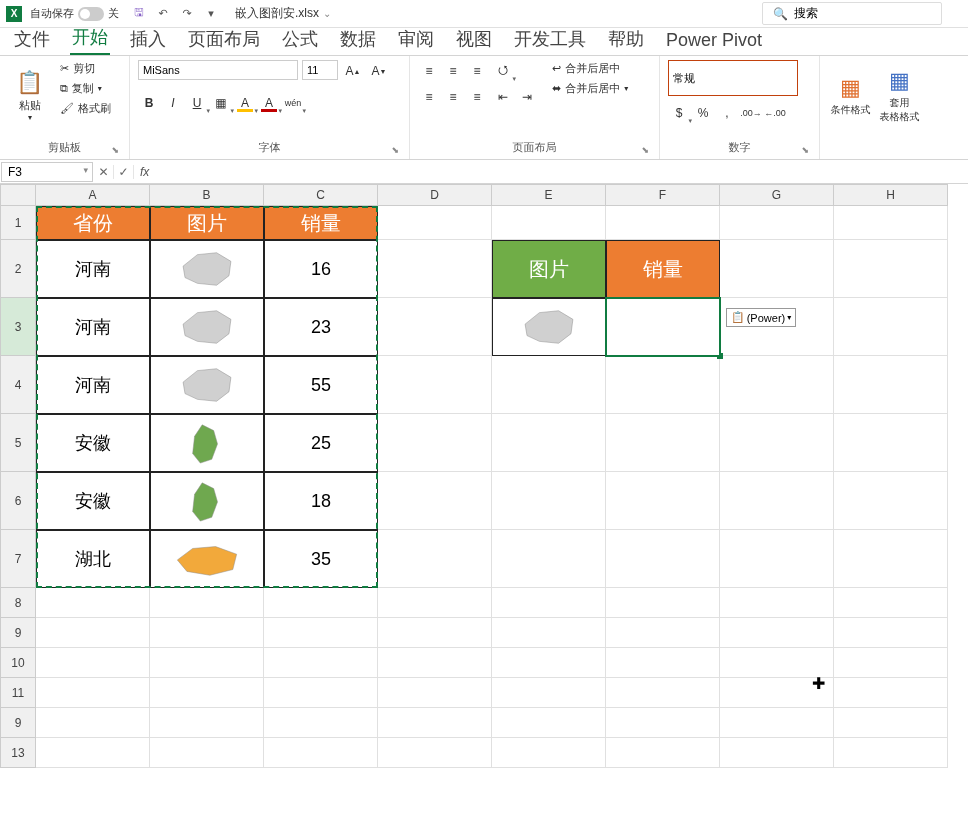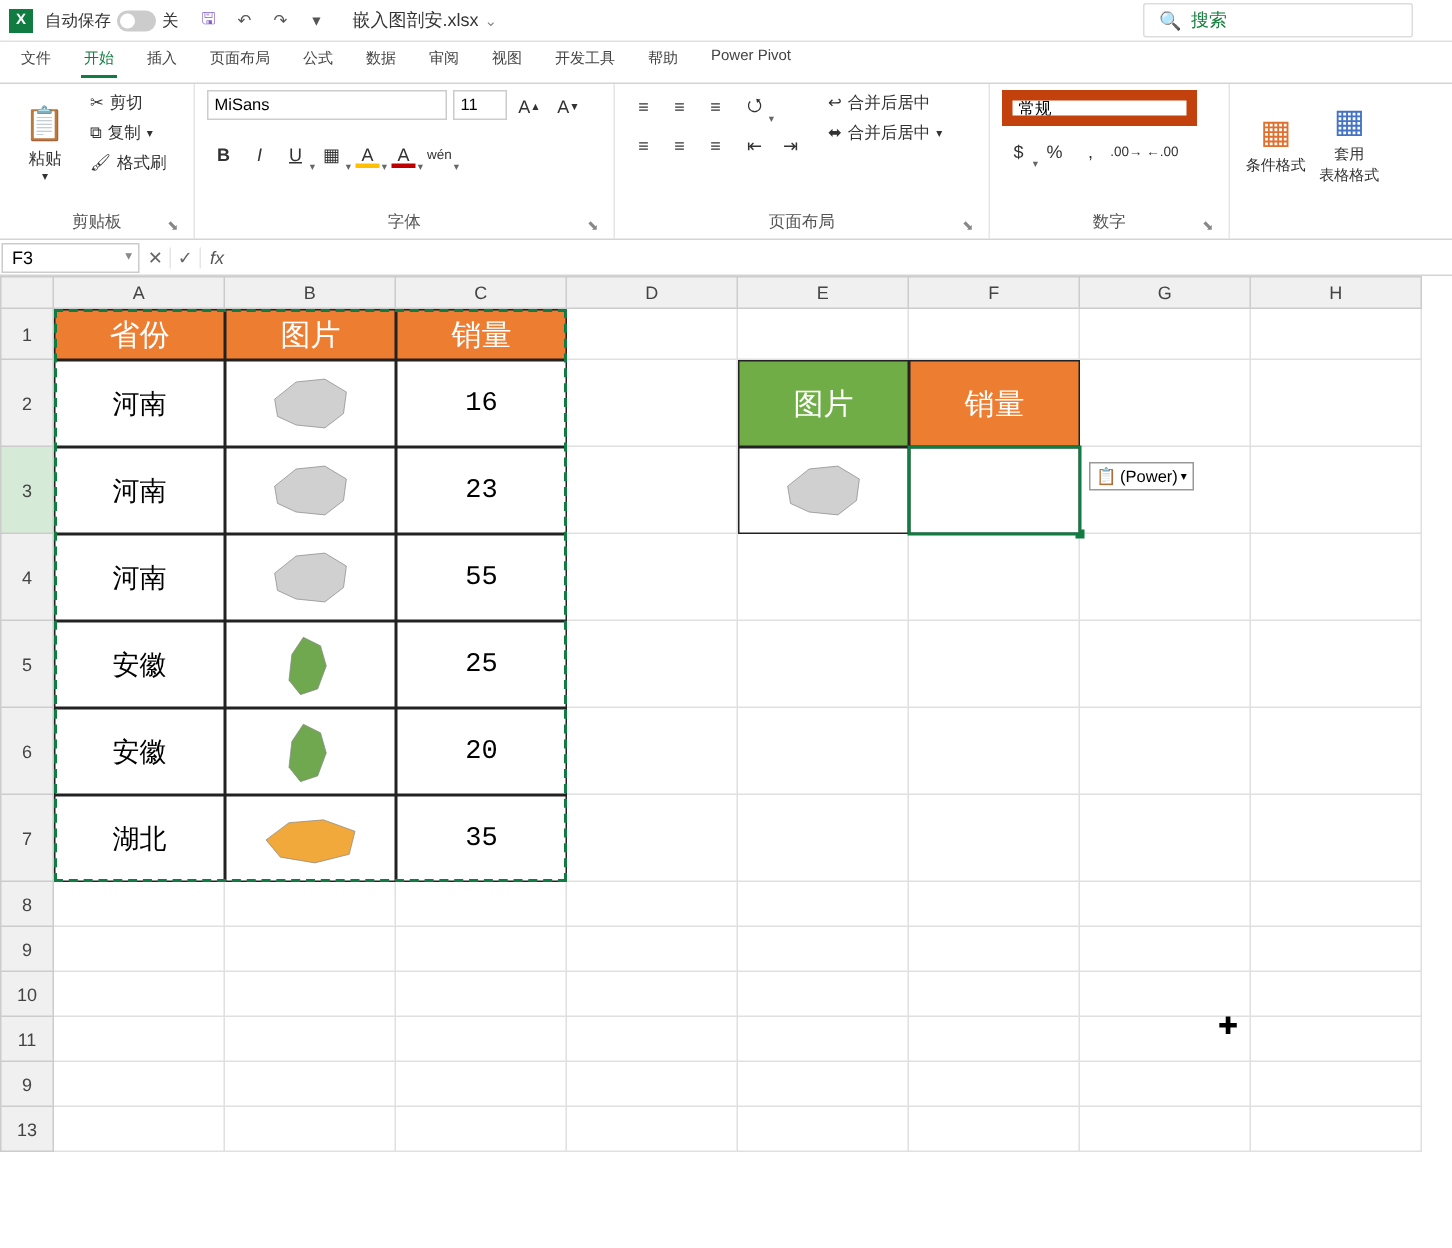--- a/index.html
+++ b/index.html
@@ -10,21 +10,21 @@
 .excel-logo { width:16px; height:16px; background:#107c41; color:#fff; font-size:10px; display:flex; align-items:center; justify-content:center; margin-right:8px; font-weight:bold; }
 .autosave-toggle { display:flex; align-items:center; gap:4px; margin-right:8px; }
 .toggle { width:26px; height:14px; border-radius:7px; background:#ccc; position:relative; }
 .toggle::after { content:""; width:10px; height:10px; border-radius:50%; background:#fff; position:absolute; left:2px; top:2px; }
 .qat-btn { width:20px; height:20px; display:flex; align-items:center; justify-content:center; margin:0 2px; color:#555; cursor:pointer; }
 .save-icon { color:#8661c5; }
 .doc-name { margin-left:12px; font-size:12px; color:#333; }
 .search-box { margin-left:auto; margin-right:20px; display:flex; align-items:center; gap:6px; color:#888; font-size:12px; border:1px solid #ddd; padding:2px 10px; border-radius:2px; width:180px; }
 
 
-.tabs { height:28px; display:flex; align-items:flex-start; padding:0 12px; gap:18px; font-size:10px; border-bottom:1px solid #d4d4d4; }
+.tabs { height:28px; display:flex; align-items:flex-end; padding:0 12px; gap:18px; font-size:18px; border-bottom:1px solid #d4d4d4; }
 .tab { padding:4px 2px; color:#444; cursor:pointer; }
 .tab.active { color:#107c41; border-bottom:2px solid #107c41; font-weight:500; }
 
 
 .ribbon { height:104px; background:#fff; display:flex; border-bottom:1px solid #d4d4d4; }
 .ribbon-group { border-right:1px solid #e5e5e5; padding:4px 8px 2px 8px; display:flex; flex-direction:column; position:relative; }
 .ribbon-group-body { flex:1; display:flex; align-items:flex-start; gap:4px; }
 .ribbon-group-label { text-align:center; font-size:11px; color:#555; padding:2px 0; position:relative; }
 .launcher { position:absolute; right:2px; bottom:2px; font-size:9px; color:#888; cursor:pointer; }
 .big-btn { display:flex; flex-direction:column; align-items:center; justify-content:center; width:44px; height:72px; font-size:11px; color:#333; cursor:pointer; }
@@ -34,21 +34,21 @@
 .font-bar { display:flex; gap:4px; margin-bottom:4px; }
 .font-select { border:1px solid #ccc; font-size:11px; padding:1px 4px; height:20px; }
 .fn-name { width:160px; }
 .fn-size { width:36px; }
 .btn-row { display:flex; gap:2px; }
 .rb { width:22px; height:22px; display:flex; align-items:center; justify-content:center; font-size:12px; color:#333; cursor:pointer; position:relative; }
 .rb.drop::after { content:"▾"; font-size:7px; position:absolute; right:-2px; bottom:-1px; color:#666; }
 .bold { font-weight:bold; } .ital { font-style:italic; } .under { text-decoration:underline; }
 .color-bar { position:absolute; bottom:2px; left:3px; right:3px; height:3px; }
 .align-col { display:flex; flex-direction:column; gap:4px; }
-.num-select { border:7px solid #c2410c; font-size:11px; padding:1px 4px; height:24px; width:130px; }
+.num-select { border:1px solid #c2410c; font-size:11px; padding:1px 4px; height:36px; width:130px; }
 
 
 .fbar { height:24px; border-bottom:1px solid #d4d4d4; display:flex; align-items:center; font-size:12px; }
 .namebox { width:92px; border:1px solid #ccc; padding:2px 6px; margin:1px; position:relative; }
 .namebox::after { content:"▾"; position:absolute; right:4px; color:#888; font-size:9px; }
 .fx-btn { width:20px; text-align:center; color:#666; cursor:pointer; border-right:1px solid #e5e5e5; padding:0 4px; }
 .fx-lbl { font-style:italic; padding:0 6px; color:#555; }
 .fx-input { flex:1; padding:2px 6px; }
 
 
@@ -56,21 +56,21 @@
 .corner { position:absolute; left:0; top:0; width:36px; height:22px; background:#f0f0f0; border:1px solid #ccc; }
 .col-headers { position:absolute; left:36px; top:0; display:flex; height:22px; }
 .ch { background:#f0f0f0; border:1px solid #ccc; border-left:none; display:flex; align-items:center; justify-content:center; font-size:12px; color:#444; }
 .row-headers { position:absolute; left:0; top:22px; width:36px; display:flex; flex-direction:column; }
 .rh { background:#f0f0f0; border:1px solid #ccc; border-top:none; display:flex; align-items:center; justify-content:center; font-size:12px; color:#444; }
 .rh.sel { background:#d6ead8; }
 .cells { position:absolute; left:36px; top:22px; }
 .cell { position:absolute; border:1px solid #e0e0e0; border-top:none; border-left:none; display:flex; align-items:center; justify-content:center; font-size:18px; background:#fff; }
 .hdr-orange { background:#ed7d31; color:#fff; font-size:20px; }
 .hdr-green { background:#70ad47; color:#fff; font-size:20px; }
-.bordered { border:1px solid #222 !important;font-family:Liberation Mono, monospace; }
+.bordered { border:1px solid #222 !important; }
 .sel-cell { outline:2px solid #107c41; outline-offset:-1px; z-index:5; }
 .copy-marquee { position:absolute; border:2px dashed #107c41; pointer-events:none; z-index:4; }
 .paste-badge { position:absolute; border:1px solid #999; background:#fff; font-size:11px; padding:2px 4px; display:flex; align-items:center; gap:2px; cursor:pointer; z-index:6; }
 .map-shape { width:70px; height:44px; position:relative; }
 
 .cursor-plus { position:absolute; font-size:16px; color:#000; z-index:10; pointer-events:none; }
 </style>
 </head>
 <body>
 
@@ -82,21 +82,21 @@
     <span>关</span>
   </div>
   <div class="qat-btn save-icon">🖫</div>
   <div class="qat-btn">↶</div>
   <div class="qat-btn">↷</div>
   <div class="qat-btn">▾</div>
   <span class="doc-name">嵌入图剖安.xlsx</span>
   <span style="margin-left:4px;color:#888;font-size:10px">⌄</span>
   <div class="search-box">
     <span>🔍</span>
-    <span style="color:#15803d">搜索</span>
+    <span style="color:#000000">搜索</span>
   </div>
 </div>
 
 <div class="tabs" id="tabs">
     <div class="tab">文件</div>
     <div class="tab active">开始</div>
     <div class="tab">插入</div>
     <div class="tab">页面布局</div>
     <div class="tab">公式</div>
     <div class="tab">数据</div>
@@ -394,21 +394,21 @@
             <path d="M30 4 L42 10 L46 24 L40 40 L28 44 L20 34 L22 16 Z" fill="#6fa84f" stroke="#888" stroke-width="0.5"></path>
           </svg></div>
       </div>
       <div class="cell bordered" style="left: 228px; top: 208px; width: 114px; height: 58px;">25</div>
       <div class="cell bordered" style="left: 0px; top: 266px; width: 114px; height: 58px;">安徽</div>
       <div class="cell bordered" style="left: 114px; top: 266px; width: 114px; height: 58px;">
         <div class="map-shape"><svg viewBox="0 0 70 46" width="70" height="44">
             <path d="M30 4 L42 10 L46 24 L40 40 L28 44 L20 34 L22 16 Z" fill="#6fa84f" stroke="#888" stroke-width="0.5"></path>
           </svg></div>
       </div>
-      <div class="cell bordered" style="left: 228px; top: 266px; width: 114px; height: 58px;">20</div>
+      <div class="cell bordered" style="left: 228px; top: 266px; width: 114px; height: 58px;">18</div>
       <div class="cell bordered" style="left: 0px; top: 324px; width: 114px; height: 58px;">湖北</div>
       <div class="cell bordered" style="left: 114px; top: 324px; width: 114px; height: 58px;">
         <div class="map-shape"><svg viewBox="0 0 70 46" width="70" height="44">
             <path d="M4 24 L20 12 L44 10 L66 18 L62 34 L38 40 L14 36 Z" fill="#f2a93b" stroke="#888" stroke-width="0.5"></path>
           </svg></div>
       </div>
       <div class="cell bordered" style="left: 228px; top: 324px; width: 114px; height: 58px;">35</div>
       <div class="cell hdr-green bordered" style="left: 456px; top: 34px; width: 114px; height: 58px;">图片</div>
       <div class="cell hdr-orange bordered" style="left: 570px; top: 34px; width: 114px; height: 58px;">销量</div>
       <div class="cell bordered" style="left: 456px; top: 92px; width: 114px; height: 58px;">

